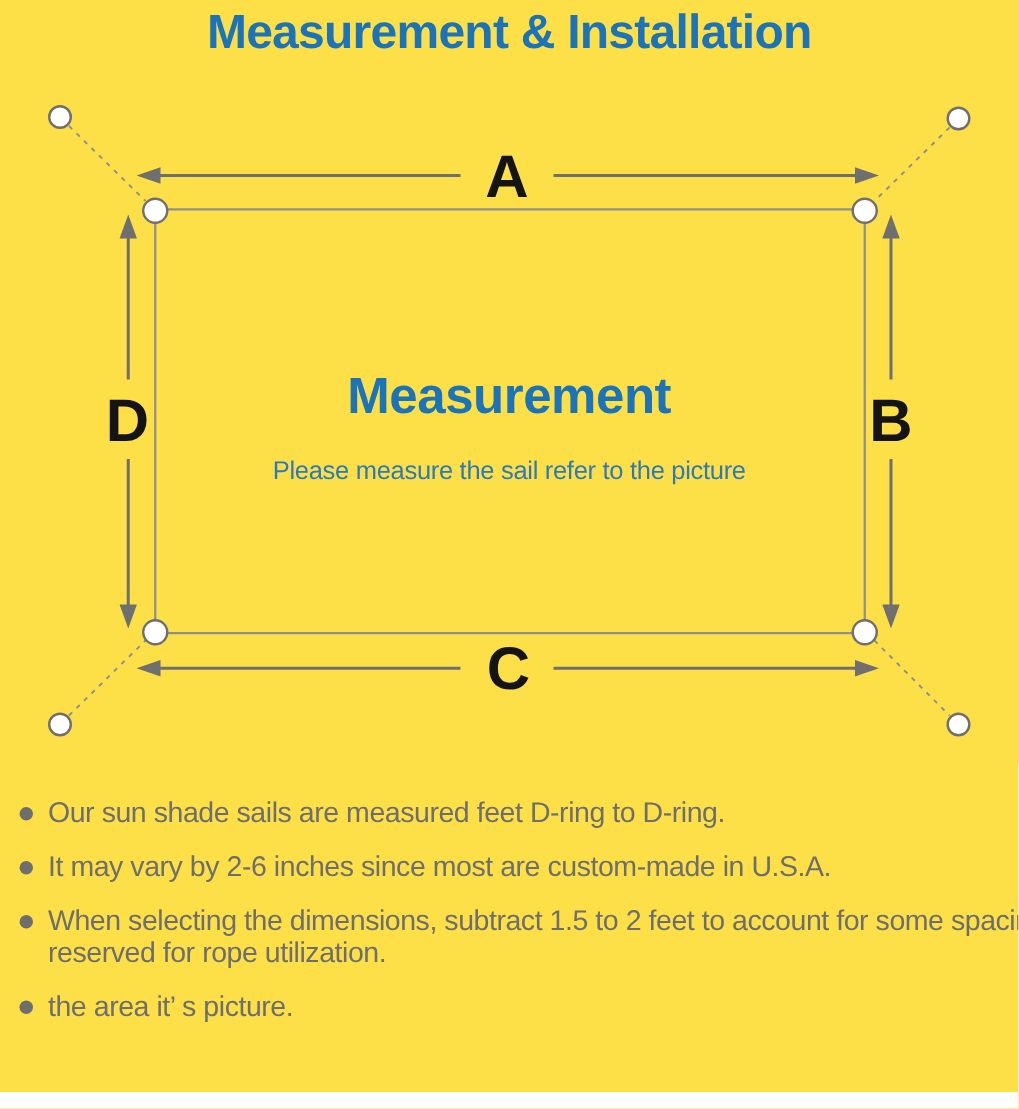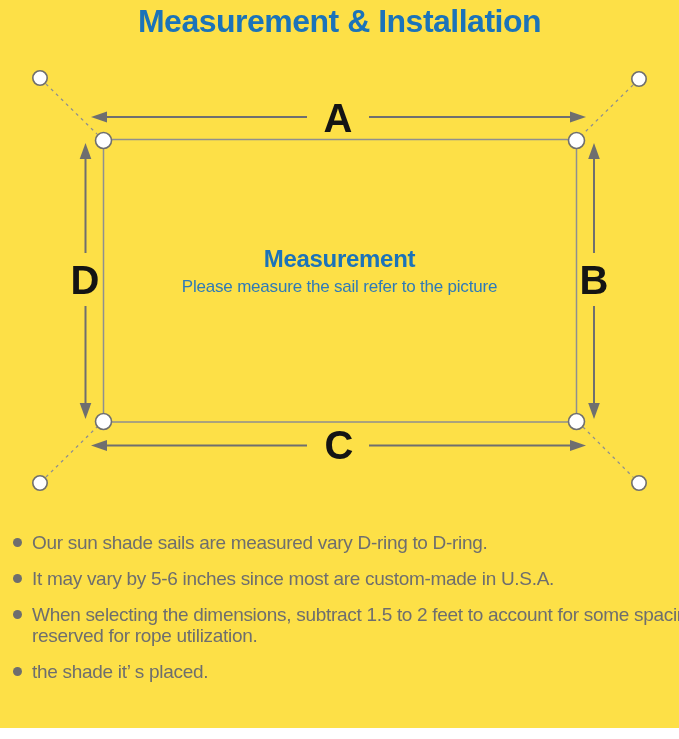--- a/index.html
+++ b/index.html
@@ -65,27 +65,27 @@
     text-anchor: middle;
   }
   .center-text {
     position: absolute;
     top: 245px;
     left: 0;
     right: 0;
     text-align: center;
   }
   .ct-title {
-    font-size: 24px;
+    font-size: 34px;
     font-weight: 700;
     letter-spacing: -0.3px;
     color: var(--accent, #1e72b8);
   }
   .ct-sub {
-    margin-top: 4px;
+    margin-top: 20px;
     font-size: 17px;
     letter-spacing: -0.2px;
     color: var(--subtitle, #2e7ab8);
   }
   .bullets {
     position: absolute;
     top: 532px;
     left: 13px;
     right: 4px;
   }
@@ -172,37 +172,37 @@
 
   <div class="center-text">
     <div class="ct-title">Measurement</div>
     <div class="ct-sub">Please measure the sail refer to the picture</div>
   </div>
 
   <div class="bullets">
       <div class="bullet-item">
         <span class="bullet-dot"></span>
         <span class="bullet-text">
-          <span class="line">Our sun shade sails are measured vary D-ring to D-ring.</span>
-        </span>
-      </div>
-      <div class="bullet-item">
-        <span class="bullet-dot"></span>
-        <span class="bullet-text">
-          <span class="line">It may vary by 5-6 inches since most are custom-made in U.S.A.</span>
+          <span class="line">Our sun shade sails are measured feet D-ring to D-ring.</span>
+        </span>
+      </div>
+      <div class="bullet-item">
+        <span class="bullet-dot"></span>
+        <span class="bullet-text">
+          <span class="line">It may vary by 2-6 inches since most are custom-made in U.S.A.</span>
         </span>
       </div>
       <div class="bullet-item">
         <span class="bullet-dot"></span>
         <span class="bullet-text">
           <span class="line">When selecting the dimensions, subtract 1.5 to 2 feet to account for some spacing</span>
           <span class="line">reserved for rope utilization.</span>
         </span>
       </div>
       <div class="bullet-item">
         <span class="bullet-dot"></span>
         <span class="bullet-text">
-          <span class="line">the shade it’ s placed.</span>
+          <span class="line">the area it’ s picture.</span>
         </span>
       </div>
     </div>
 
 </div>
 
 </body></html>

